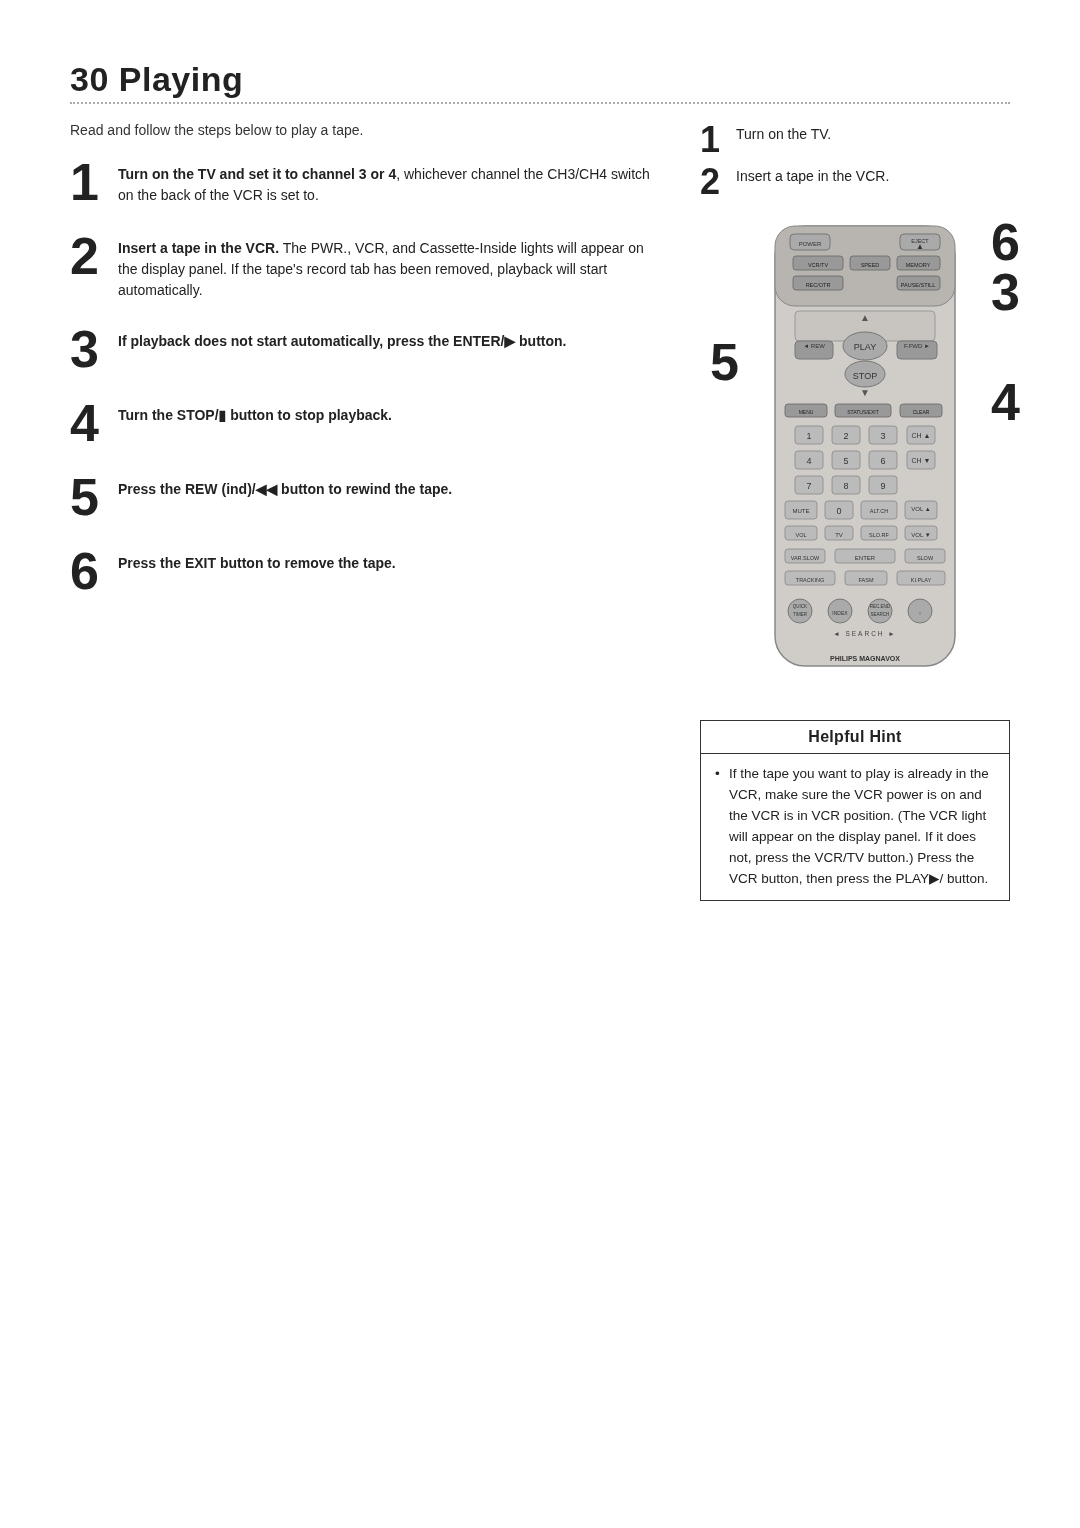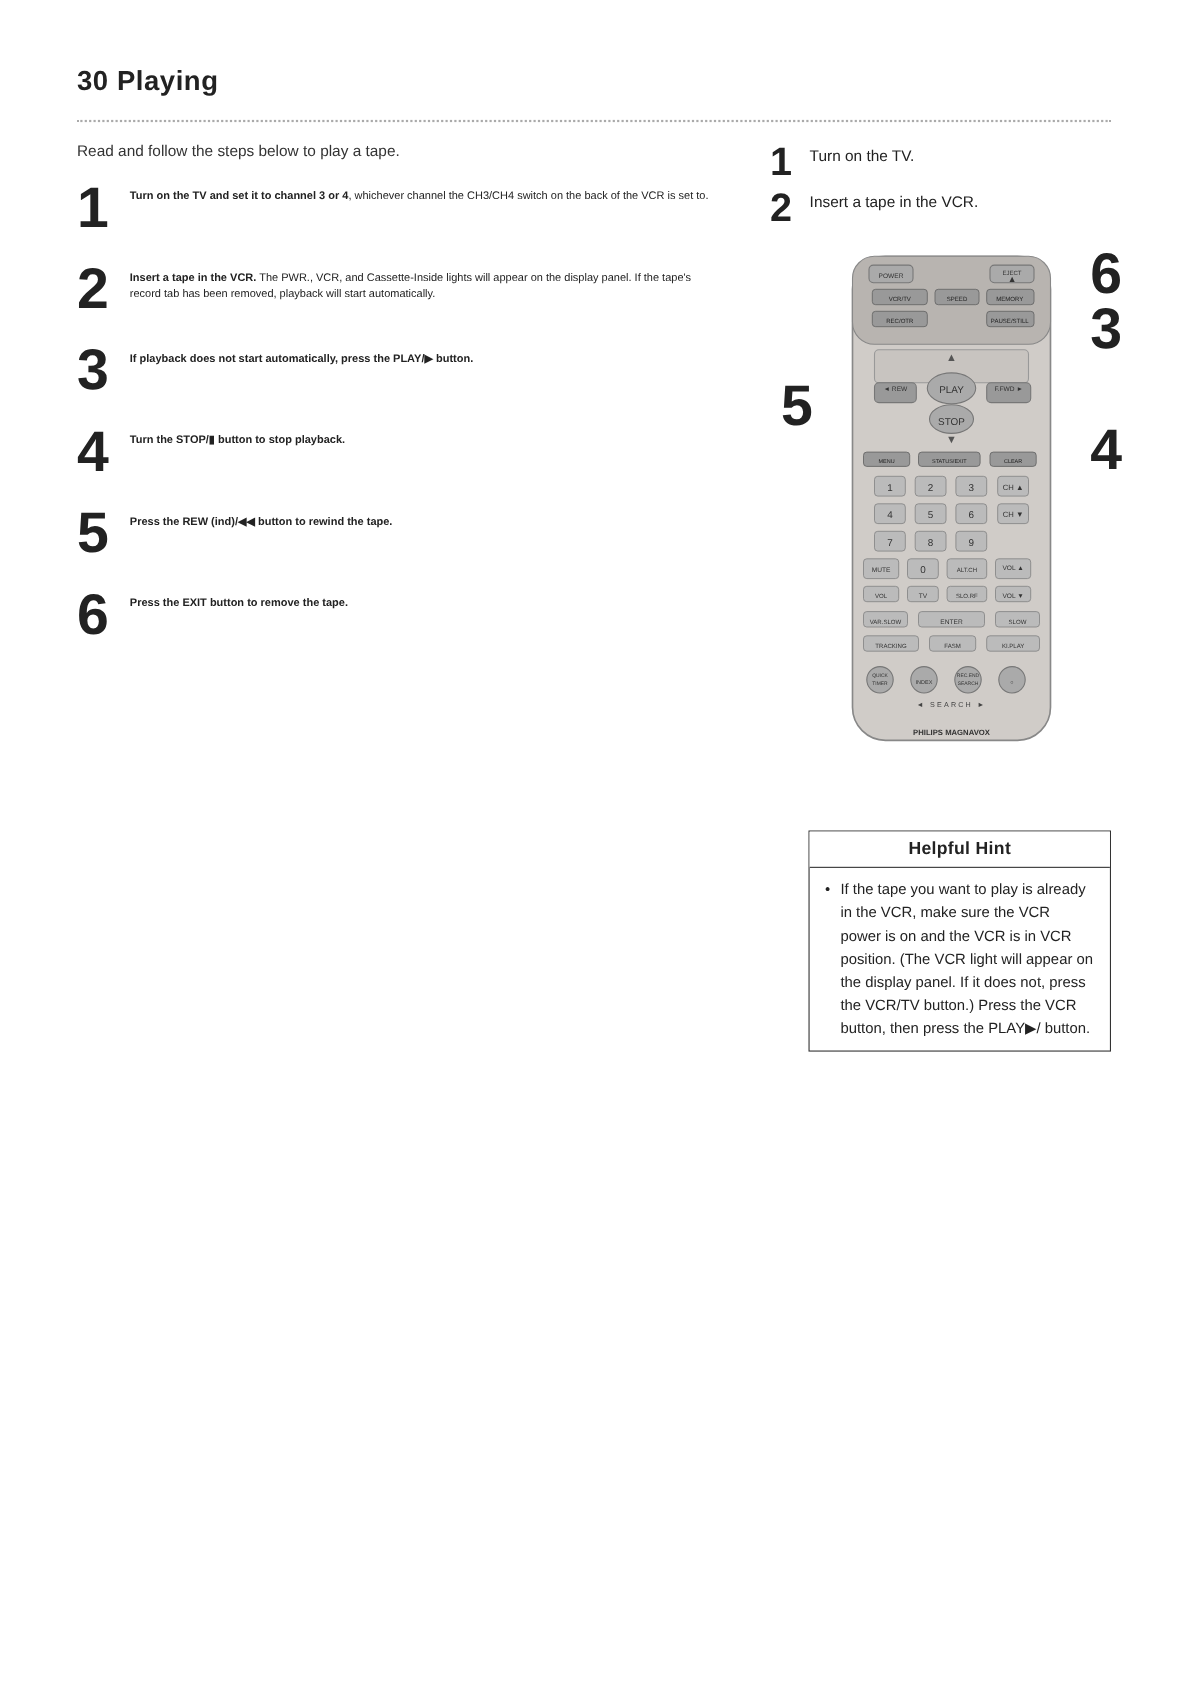--- a/index.html
+++ b/index.html
@@ -6,23 +6,23 @@
     body {
       width: 1080px;
       min-height: 1528px;
       background: #fff;
       font-family: Arial, Helvetica, sans-serif;
       font-size: 15px;
       color: #222;
       padding: 60px 70px 60px 70px;
     }
     .page-title {
-      font-size: 25px;
-      font-weight: bold;
-      margin-bottom: 20px;
+      font-size: 34px;
+      font-weight: bold;
+      margin-bottom: 3px;
       letter-spacing: 0.5px;
     }
     .dotted-rule {
       border: none;
       border-top: 2px dotted #aaa;
       margin-bottom: 18px;
     }
     .intro-text {
       font-size: 14px;
       margin-bottom: 18px;
@@ -49,21 +49,21 @@
     }
     .step-number {
       font-size: 52px;
       font-weight: bold;
       line-height: 1;
       color: #222;
       min-width: 36px;
     }
     .step-content {
       flex: 1;
-      font-size: 10px;
+      font-size: 14px;
       line-height: 1.5;
       padding-top: 8px;
     }
     .step-content b { font-weight: bold; }
     .right-steps {
       width: 100%;
       margin-bottom: 10px;
     }
     .right-step {
       display: flex;
@@ -100,23 +100,23 @@
     .num-4 { top: 160px; right: -10px; }
 
     
     .remote-svg {
       display: block;
       margin: 0 auto;
     }
 
     
     .hint-box {
-      width: 275px;
+      width: 310px;
       border: 1.5px solid #333;
-      margin-top: 52px;
+      margin-top: 24px;
       align-self: flex-end;
     }
     .hint-title {
       background: #fff;
       border-bottom: 1.5px solid #333;
       text-align: center;
       font-size: 16px;
       font-weight: bold;
       padding: 7px 10px;
       letter-spacing: 0.3px;
@@ -160,21 +160,21 @@
     <div class="step-block">
       <span class="step-number">2</span>
       <div class="step-content">
         <b>Insert a tape in the VCR.</b> The PWR., VCR, and Cassette-Inside lights will appear on the display panel. If the tape's record tab has been removed, playback will start automatically.
       </div>
     </div>
 
     <div class="step-block">
       <span class="step-number">3</span>
       <div class="step-content">
-        <b>If playback does not start automatically, press the PLAY/▶ button.</b>
+        <b>If playback does not start automatically, press the ENTER/▶ button.</b>
       </div>
     </div>
 
     <div class="step-block">
       <span class="step-number">4</span>
       <div class="step-content">
         <b>Turn the STOP/▮ button to stop playback.</b>
       </div>
     </div>
 

